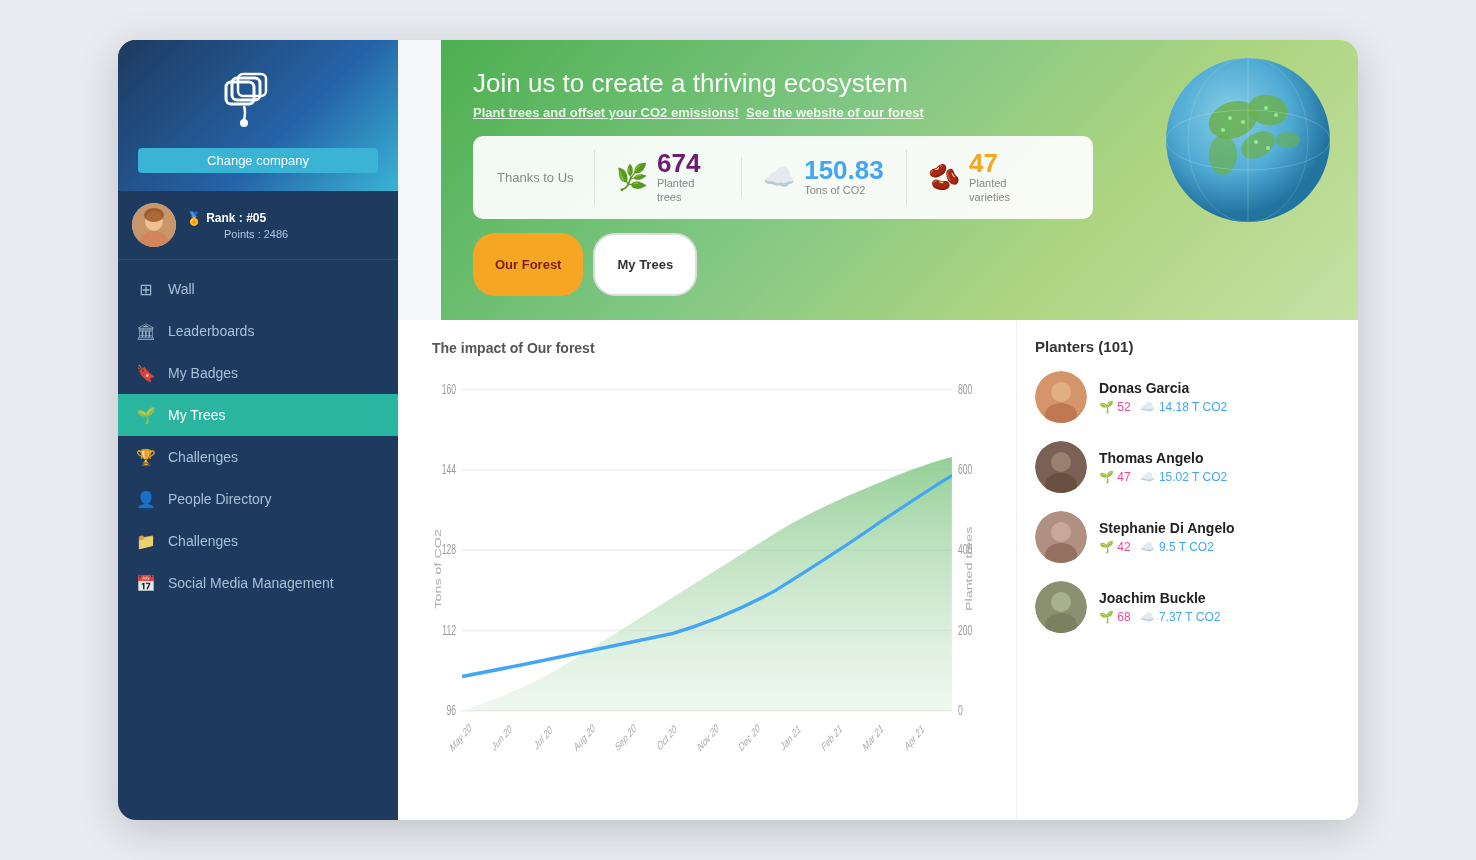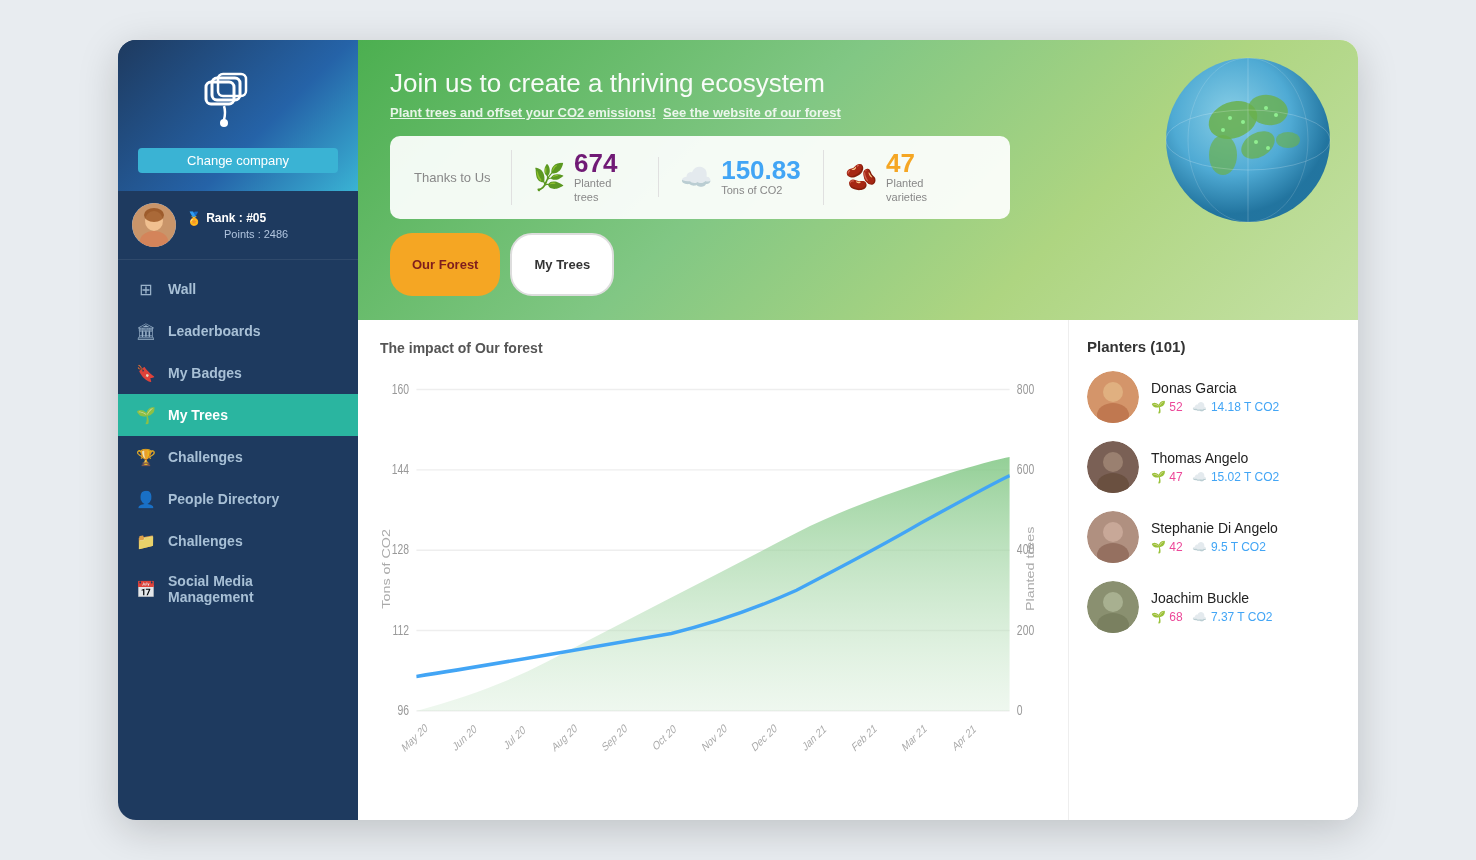--- a/index.html
+++ b/index.html
@@ -17,21 +17,21 @@
       height: 780px;
       display: flex;
       border-radius: 18px;
       overflow: hidden;
       box-shadow: 0 10px 40px rgba(0,0,0,0.18);
       background: #fff;
     }
 
     
     .sidebar {
-      width: 240px;
+      width: 280px;
       background: #1e3a5f;
       display: flex;
       flex-direction: column;
       flex-shrink: 0;
       overflow: hidden;
     }
     .sidebar-logo {
       background: linear-gradient(135deg, #1e3a5f 0%, #2563a8 60%, #3ab3d4 100%);
       padding: 28px 20px 18px;
       display: flex;
@@ -117,38 +117,39 @@
     .nav-icon {
       width: 20px;
       height: 20px;
       display: flex;
       align-items: center;
       justify-content: center;
       flex-shrink: 0;
       font-size: 16px;
       opacity: 0.9;
     }
-    .nav-label { font-weight: 700; }
+    .nav-label { font-weight: 400; }
 
     
     .main-content {
       flex: 1;
       background: #f4f6f9;
       display: flex;
       flex-direction: column;
       overflow: hidden;
     }
 
     
     .hero-banner {
       background: linear-gradient(135deg, #4caf50 0%, #81c784 40%, #aed581 70%, #c5e1a5 100%);
       padding: 28px 32px 24px;
       position: relative;
       overflow: hidden;
       min-height: 195px;
+      margin-left: 43px;
     }
     .hero-title {
       color: rgba(255,255,255,0.95);
       font-size: 26px;
       font-weight: 300;
       margin-bottom: 6px;
     }
     .hero-subtitle {
       color: rgba(255,255,255,0.85);
       font-size: 13px;
@@ -238,21 +239,21 @@
     .bottom-area {
       flex: 1;
       display: flex;
       gap: 0;
       overflow: hidden;
     }
 
     
     .chart-area {
       flex: 1;
-      padding: 20px 22px;
+      padding: 20px 34px;
       background: #fff;
       overflow: hidden;
     }
     .chart-title {
       font-size: 14px;
       color: #555;
       margin-bottom: 12px;
       font-weight: 600;
     }
     .chart-wrapper {
@@ -260,21 +261,21 @@
       height: calc(100% - 30px);
       position: relative;
     }
     svg.chart-svg {
       width: 100%;
       height: 100%;
     }
 
     
     .planters-panel {
-      width: 290px;
+      width: 342px;
       background: #fff;
       border-left: 1px solid #eee;
       padding: 18px 18px;
       overflow-y: auto;
       flex-shrink: 0;
     }
     .planters-title {
       font-size: 15px;
       font-weight: 700;
       color: #333;
@@ -289,21 +290,21 @@
     .planter-avatar {
       width: 52px;
       height: 52px;
       border-radius: 50%;
       flex-shrink: 0;
       overflow: hidden;
     }
     .planter-info { flex: 1; }
     .planter-name {
       font-size: 14px;
-      font-weight: 400;
+      font-weight: 700;
       color: #222;
       margin-bottom: 4px;
     }
     .planter-stats {
       display: flex;
       align-items: center;
       gap: 10px;
       font-size: 12px;
       color: #666;
     }

